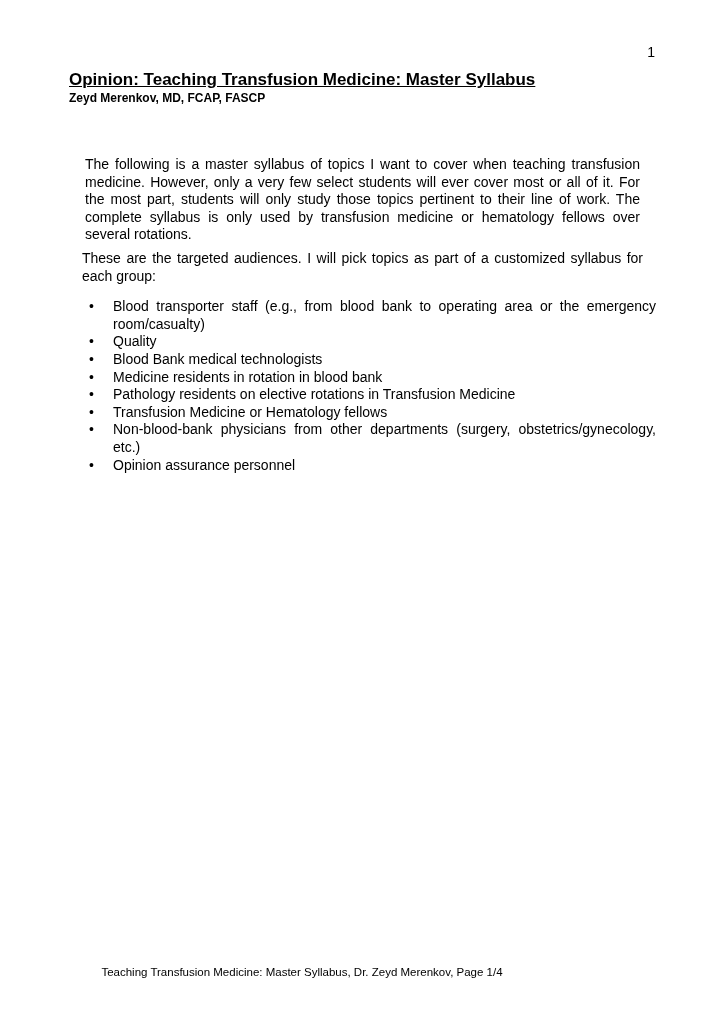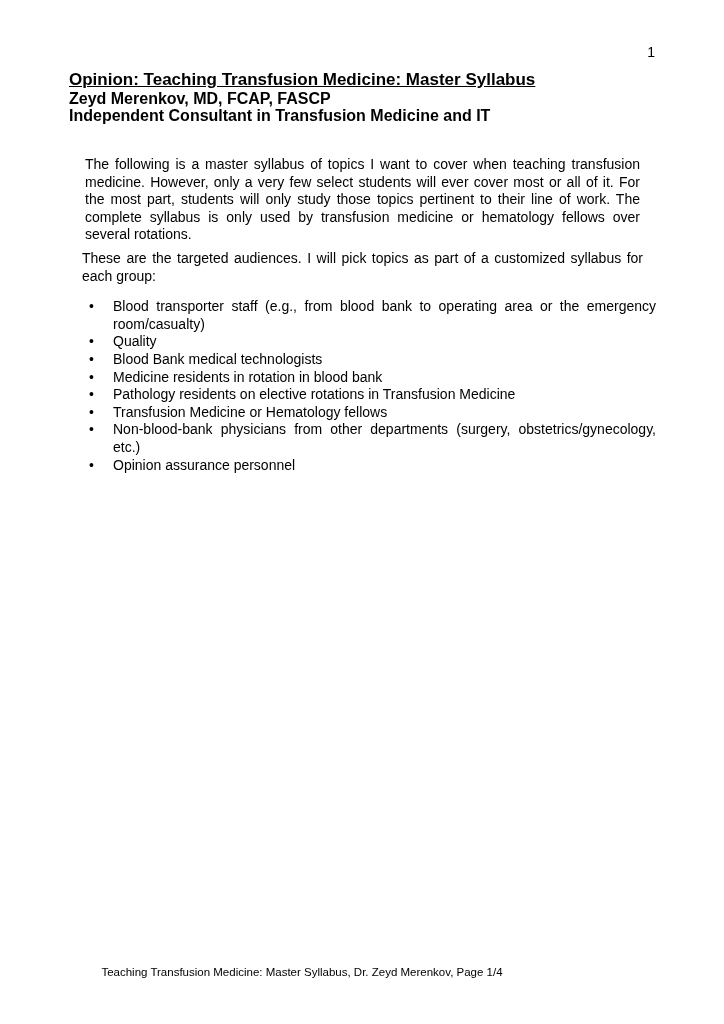--- a/index.html
+++ b/index.html
@@ -9,21 +9,21 @@
   }
   .page-number {
     position: absolute; top: 44px; right: 69px;
     font-size: 14px; line-height: 16px;
   }
   .heading {
     position: absolute; left: 69px; top: 70px; width: 590px;
     font-weight: bold;
   }
   .heading .title { font-size: 17px; line-height: 20px; text-decoration: underline; }
-  .heading .sub { font-size: 16px; line-height: 17px; }
+  .heading .sub { font-size: 12px; line-height: 17px; }
   .body-text {
     position: absolute; left: 69px; top: 140px; width: 587px;
     font-size: 14px; line-height: 17.6px; text-align: justify;
   }
   .body-text p { margin: 16px; }
   .para2 { position: absolute; left: 69px; top: 237px; width: 587px; font-size: 14px; line-height: 17.6px; text-align: justify; }
   .para2 p { margin: 13px; }
   ul.audience {
     list-style: none; margin: 0; padding: 0;
   }
@@ -39,21 +39,20 @@
   }
 </style>
 </head>
 <body>
 
 <div class="page-number">1</div>
 
 <div class="heading">
   <div class="title">Opinion:  Teaching Transfusion Medicine:  Master Syllabus</div>
   <div class="sub">Zeyd Merenkov, MD, FCAP, FASCP</div>
-  <div class="sub">Independent Consultant in Transfusion Medicine and IT</div>
 </div>
 
 <div class="body-text">
   <p>The following is a master syllabus of topics I want to cover when teaching transfusion medicine.  However, only a very few select students will ever cover most or all of it.  For the most part, students will only study those topics pertinent to their line of work.   The complete syllabus is only used by transfusion medicine or hematology fellows over several rotations.</p>
 </div>
 
 <div class="para2">
   <p>These are the targeted audiences.   I will pick topics as part of a customized syllabus for each group:</p>
   <ul class="audience">
     <li><span class="bullet">•</span><span>Blood transporter staff (e.g., from blood bank to operating area or the emergency room/casualty)</span></li>

